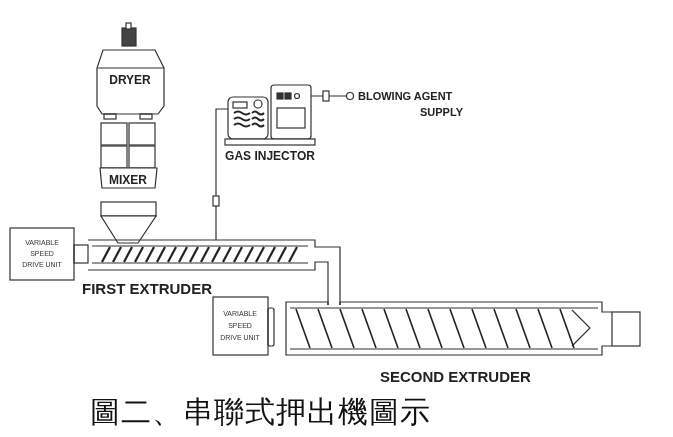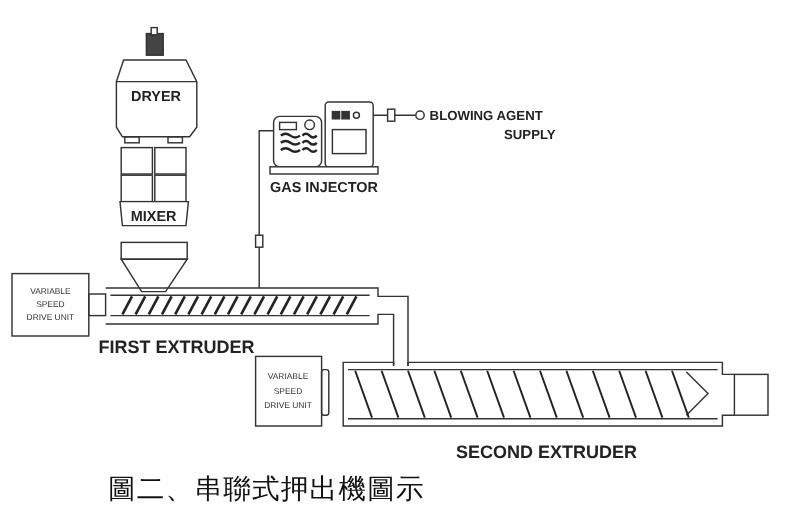--- a/index.html
+++ b/index.html
@@ -1,20 +1,20 @@
 <!DOCTYPE html>
 <html><head>
 <meta charset="utf-8">
 <style>
   html, body { margin:0; padding:0; background:#ffffff; }
   body { width:673px; height:437px; position:relative; overflow:hidden; font-family:"Liberation Sans", sans-serif; }
   svg { position:absolute; left:0; top:0; }
   .lbl { font-family:"Liberation Sans", sans-serif; fill:#222; font-weight:bold; }
   .small { font-family:"Liberation Sans", sans-serif; fill:#333; font-size:7px; }
-  .caption { position:absolute; left:90px; top:392px; font-family:"DejaVu Serif", serif; font-size:23px; color:#111; letter-spacing:1px; }
+  .caption { position:absolute; left:90px; top:392px; font-family:"DejaVu Serif", serif; font-size:30px; color:#111; letter-spacing:1px; }
 </style>
 </head>
 <body>
 
 <svg width="673" height="437" viewBox="0 0 673 437">
   <g stroke="#333" stroke-width="1.2" fill="none">
 
     <rect x="122" y="28" width="14" height="18" fill="#444"></rect>
     <rect x="126" y="23" width="5" height="6" fill="#fff"></rect>
 

